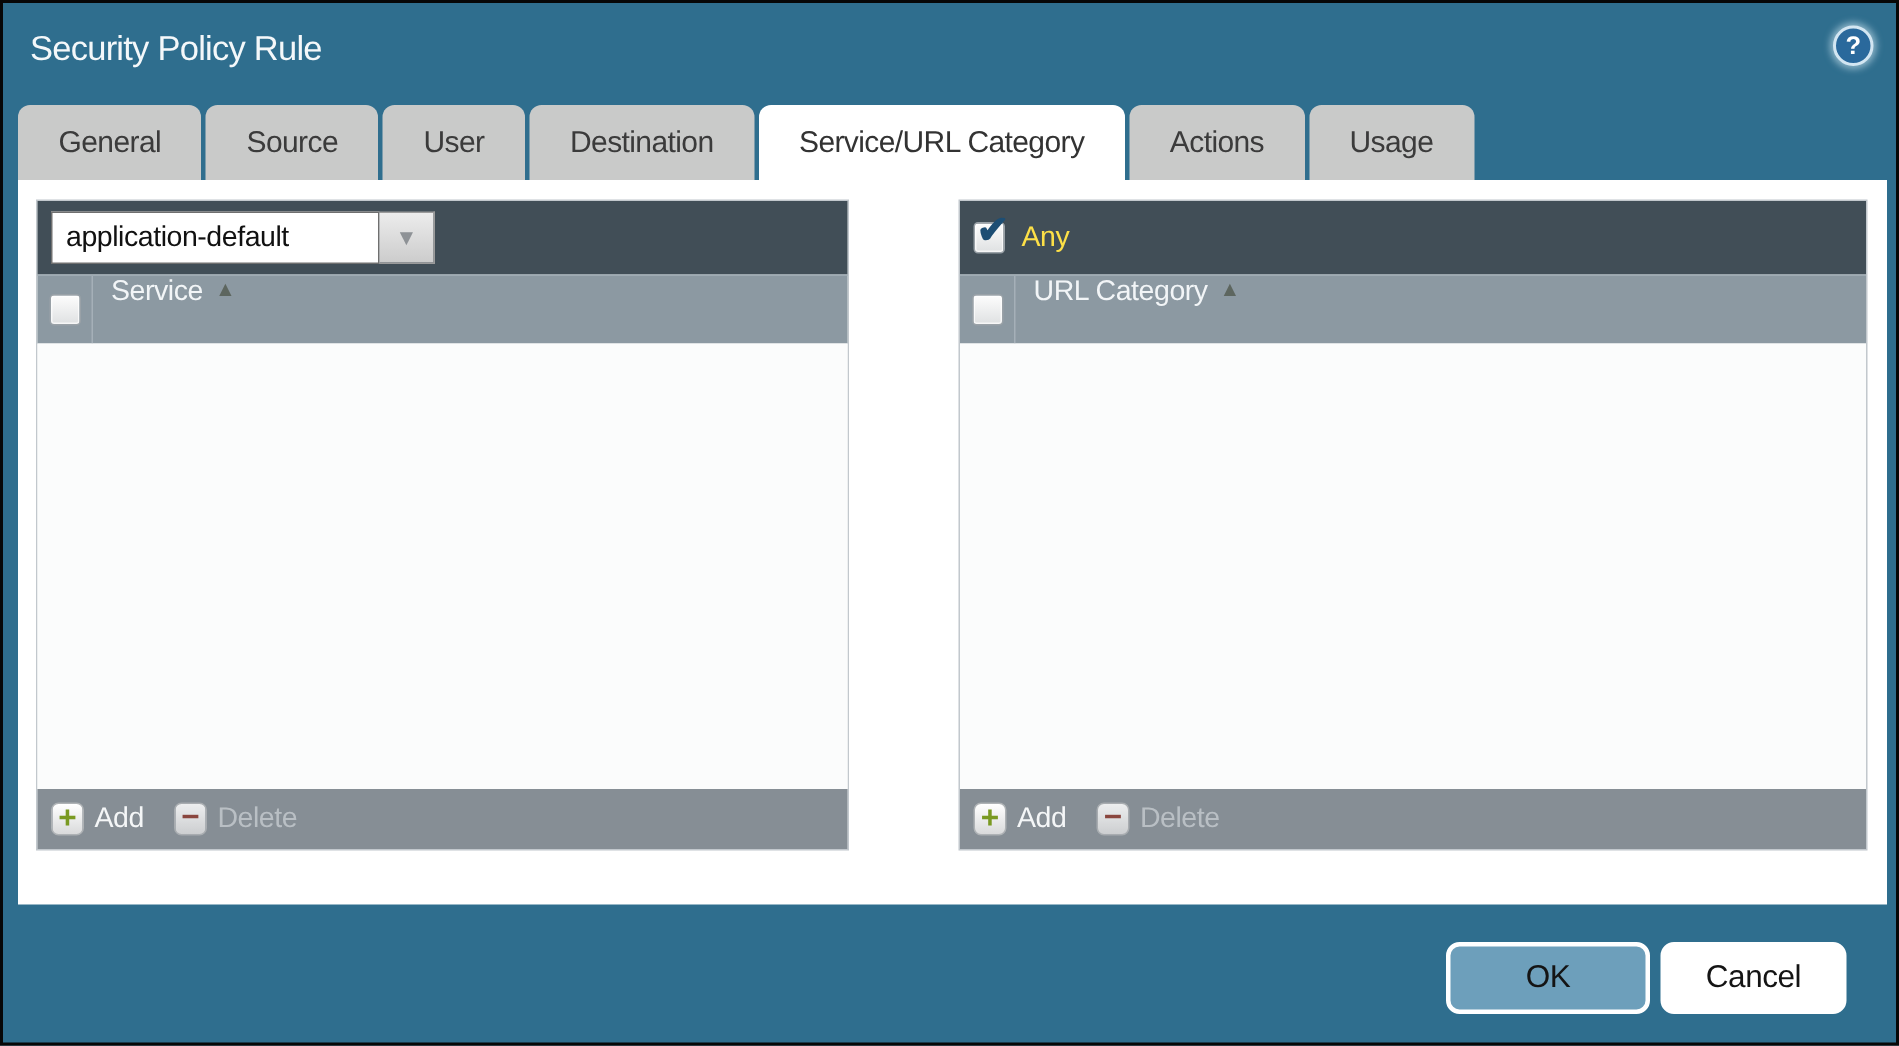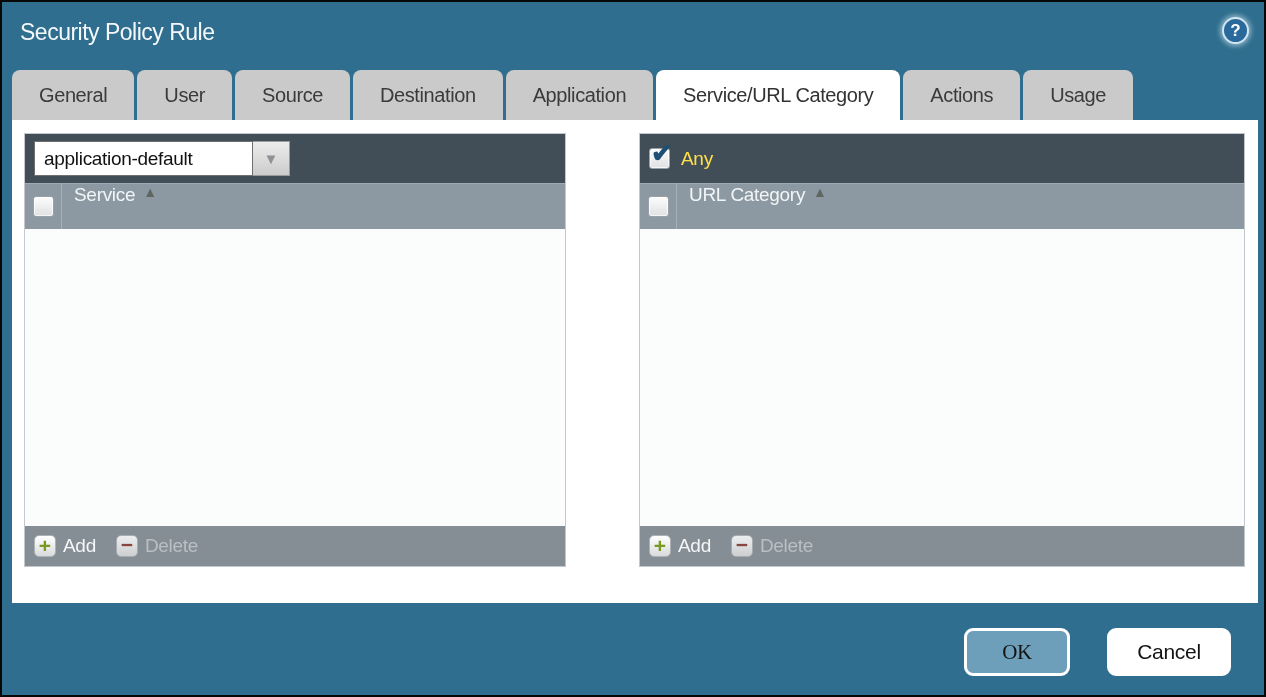--- a/index.html
+++ b/index.html
@@ -124,37 +124,36 @@
   .footer-btn.disabled .icon-chip { opacity:0.85; }
 
   
   .dialog-btn {
     position:absolute; top:626px; height:48px;
     border:3px solid #ffffff; border-radius:9px;
     font-size:21px; color:#141414; letter-spacing:-0.3px;
     display:flex; align-items:center; justify-content:center;
     cursor:pointer; font-family:"Liberation Sans", sans-serif;
   }
-  .ok-btn     { left:962px;  width:106px; background:#6d9fbb;font-family:Liberation Serif, serif; }
+  .ok-btn     { left:962px;  width:136px; background:#6d9fbb; }
   .cancel-btn { left:1105px; width:124px; background:#ffffff; }
 </style>
 </head>
 <body>
 
 <div class="screen">
 
   <div class="dialog-title">Security Policy Rule</div>
   <div class="help-btn">?</div>
 
   <div class="tab-row">
     <div class="tab">General</div>
+    <div class="tab">Source</div>
     <div class="tab">User</div>
-    <div class="tab">Source</div>
     <div class="tab">Destination</div>
-    <div class="tab">Application</div>
     <div class="tab active">Service/URL Category</div>
     <div class="tab">Actions</div>
     <div class="tab">Usage</div>
   </div>
 
   <div class="content">
 
     <div class="panel panel-left">
       <div class="panel-toolbar">
         <div class="dropdown">

